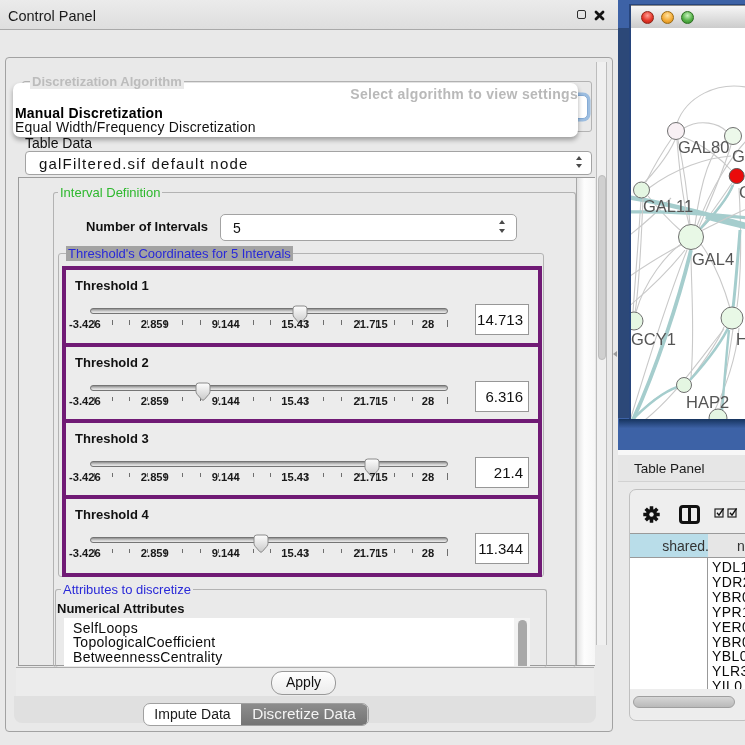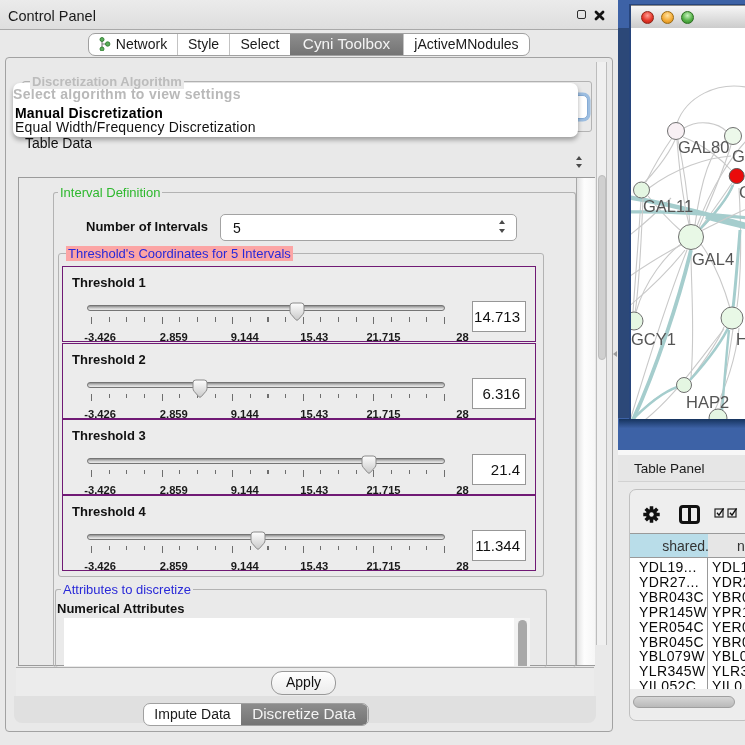--- a/index.html
+++ b/index.html
@@ -25,25 +25,25 @@
 
 .grp{border:1px solid #b3b3b3;border-radius:3px}
 .grptitle{position:absolute;font-size:13px;padding:0 2px;background:#e9e9e9;white-space:nowrap}
 
 .combo{background:#fff;border:1px solid #a3a3a3;border-radius:4px;font-size:13px;color:#111;display:flex;align-items:center}
 .stepper{position:absolute;width:9px}
 .stepper:before,.stepper:after{content:"";position:absolute;left:0;border-left:3.5px solid transparent;border-right:3.5px solid transparent}
 .stepper:before{top:0;border-bottom:4.5px solid #4a4a4a}
 .stepper:after{bottom:0;border-top:4.5px solid #4a4a4a}
 
-.thresh{background:#ececec;border:1px solid #701a75}
+.thresh{background:#ececec;border:4px solid #701a75}
 .track{position:absolute;left:24px;top:38px;width:358px;height:6px;border-radius:3px;background:linear-gradient(#8e8e8e,#cfcfcf 55%,#ebebeb);border:1px solid #757575;box-sizing:border-box}
 .ticks{position:absolute;left:27.5px;top:50px;width:355px;height:4.5px;background:repeating-linear-gradient(90deg,#6e6e6e 0,#6e6e6e 1px,transparent 1px,transparent 17.65px)}
 .ticks2{position:absolute;left:27.5px;top:50px;width:355px;height:7px;background:repeating-linear-gradient(90deg,#6e6e6e 0,#6e6e6e 1px,transparent 1px,transparent 70.6px)}
-.sl{position:absolute;top:64px;width:50px;text-align:right;font-size:11.2px;font-weight:bold;color:#1a1a1a}
+.sl{position:absolute;top:48px;width:50px;text-align:left;font-size:11.2px;font-weight:bold;color:#1a1a1a}
 .val{position:absolute;left:409px;top:34px;width:54px;height:31px;background:#fff;border:1px solid #979797;box-sizing:border-box;font-size:15px;color:#111;text-align:right;line-height:29px;padding-right:5px}
 .thumb{position:absolute;top:35px}
 
 #popup{left:13px;top:83px;width:565px;height:54px;background:#fff;border-radius:7px;box-shadow:0 3px 5px rgba(0,0,0,.33);z-index:50}
 
 #desktop{left:618px;top:0;width:127px;height:450px;background:#3d62a6}
 #netwin-border{left:629px;top:4px;width:116px;height:421px;background:#27457c}
 #nettitle{left:631px;top:5px;width:114px;height:23px;background:linear-gradient(#f6f6f6,#cacaca);border-top:1px solid #8a8a8a;border-bottom:1px solid #8f8f8f}
 .tl{position:absolute;width:11px;height:11px;border-radius:50%}
 #canvas{left:631px;top:28px;width:114px;height:391px;background:#fff;overflow:hidden}
@@ -59,76 +59,61 @@
 
   <div class="abs" id="titlebar"></div>
   <div class="abs" id="titletxt">Control Panel</div>
   <div class="abs" id="icoFloat"></div>
   <svg class="abs" id="icoClose" width="11" height="11" viewBox="0 0 11 11">
       <path d="M2,2 L9,9 M9,2 L2,9" stroke="#141414" stroke-width="2.8" stroke-linecap="round"></path>
     </svg>
 
   <div class="abs" id="contentborder"></div>
 
-  <div class="abs capsule" id="toptabs">
-    <div class="seg" style="width:88px">
-      <svg width="12" height="14" viewBox="0 0 12 14" style="margin-right:5px">
-        <line x1="3" y1="2.5" x2="3" y2="12" stroke="#7a7a7a" stroke-width="1.1"></line>
-        <line x1="3" y1="7" x2="8.5" y2="7" stroke="#7a7a7a" stroke-width="1.1"></line>
-        <circle cx="3" cy="2.5" r="2" fill="#5bad5b" stroke="#2e7d2e" stroke-width=".9"></circle>
-        <circle cx="3" cy="12" r="2" fill="#5bad5b" stroke="#2e7d2e" stroke-width=".9"></circle>
-        <circle cx="8.7" cy="7" r="2.2" fill="#5bad5b" stroke="#2e7d2e" stroke-width=".9"></circle>
-      </svg>
-      Network</div>
-    <div class="div"></div>
-    <div class="seg" style="width:51px">Style</div>
-    <div class="div"></div>
-    <div class="seg" style="width:60px">Select</div>
-    <div class="seg sel" style="width:113px">Cyni Toolbox</div>
-    <div class="div"></div>
-    <div class="seg" style="width:125px">jActiveMNodules</div>
-  </div>
 
   <div class="abs" style="left:16px;top:667px;width:578px;height:29px;background:#ececec;border-top:1px solid #adadad"></div>
   <div class="abs" style="left:14px;top:696px;width:582px;height:27px;background:#e0e0e0;border-radius:0 0 8px 8px"></div>
   <div class="abs capsule" id="bottabs">
     <div class="seg" style="width:97px">Impute Data</div>
     <div class="seg sel" style="width:126px">Discretize Data</div>
     <div class="div"></div>
   </div>
 
   <div class="abs" style="left:271px;top:671px;width:63px;height:22px;background:linear-gradient(#fefefe,#ececec);border:1px solid #999;border-radius:11px;font-size:14px;color:#111;text-align:center;line-height:21px">Apply</div>
 
   <div class="abs grp" style="left:22px;top:81px;width:568px;height:49px"></div>
   <div class="abs lbl b" style="left:30px;top:74px;color:#bcbcbc;background:#e9e9e9;padding:0 2px;z-index:52">Discretization Algorithm</div>
 
   <div class="abs" style="left:30px;top:95px;width:558px;height:24px;background:#fff;border:1px solid #85abd5;border-radius:5px;box-shadow:0 0 0 2.5px rgba(105,160,218,.6);box-sizing:border-box"></div>
 
   <div class="abs" id="popup"></div>
-  <div class="abs" style="left:13px;top:86px;width:565px;text-align:left;font-size:14px;letter-spacing:.3px;color:#b9b9b9;font-weight:bold;z-index:51">Select algorithm to view settings</div>
+  <div class="abs" style="left:13px;top:86px;width:565px;text-align:right;font-size:14px;letter-spacing:.3px;color:#b9b9b9;font-weight:bold;z-index:51">Select algorithm to view settings</div>
   <div class="abs" style="left:15px;top:119px;z-index:51;font-size:14px;letter-spacing:.2px;color:#111">Equal Width/Frequency Discretization</div>
   <div class="abs b" style="left:15px;top:105px;z-index:51;font-size:14px;letter-spacing:.2px;color:#000">Manual Discretization</div>
 
   <div class="abs" style="left:25px;top:135px;font-size:14px;color:#111">Table Data</div>
+  <div class="abs combo" style="left:25px;top:151px;width:565px;height:22px">
+      <span style="margin-left:13px;font-size:15px;letter-spacing:1.2px">galFiltered.sif default node</span>
+    </div>
   <div class="abs stepper" style="left:576px;top:156px;height:11.5px"></div>
 
   <div class="abs" style="left:18px;top:177px;width:577px;height:489px;border:1px solid #9b9b9b;background:#eaeaea;box-sizing:border-box"></div>
   <div class="abs" style="left:576px;top:178px;width:18px;height:487px;background:linear-gradient(90deg,#e2e2e2,#fdfdfd 40%,#f6f6f6);border-left:1px solid #a8a8a8"></div>
 
   <div class="abs grp" style="left:53px;top:192px;width:521px;height:474px;border-bottom:none"></div>
   <div class="abs grptitle" style="left:58px;top:185px;color:#2eb82e;background:#eaeaea">Interval Definition</div>
 
   <div class="abs lbl b" style="left:86px;top:219px">Number of Intervals</div>
   <div class="abs combo" style="left:220px;top:214px;width:295px;height:25px;border-radius:5px">
       <span style="margin-left:12px;font-size:14px">5</span>
     </div>
   <div class="abs stepper" style="left:499px;top:220px;height:12.5px"></div>
 
   <div class="abs grp" style="left:58px;top:253px;width:484px;height:322px"></div>
-  <div class="abs grptitle" style="left:66px;top:246px;color:#2929d8;background:#fca5a5">Threshold's Coordinates for 5 Intervals</div>
+  <div class="abs grptitle" style="left:66px;top:246px;color:#2929d8;background:#a3a3a3">Threshold's Coordinates for 5 Intervals</div>
 
   <div class="abs thresh" style="left:62px;top:266.0px;width:472px;height:74px">
     <div class="abs lbl b" style="left:9px;top:8px">Threshold 1</div>
     <div class="track"></div>
     <div class="ticks"></div>
     <div class="ticks2"></div>
     <svg class="thumb" width="16" height="20" viewBox="0 0 16 20" style="left:226.4px">
         <defs>
           <linearGradient id="tg" x1="0" y1="0" x2="0" y2="1">
             <stop offset="0" stop-color="#fdfdfd"></stop>
@@ -209,20 +194,23 @@
     <span class="sl" style="left:215.2px">15.43</span>
     <span class="sl" style="left:287.6px">21.715</span>
     <span class="sl" style="left:355.7px">28</span>
     <div class="val">11.344</div>
   </div>
 
   <div class="abs grp" style="left:55px;top:589px;width:490px;height:77px;border-bottom:none"></div>
   <div class="abs grptitle" style="left:61px;top:582px;color:#2929d8;background:#eaeaea">Attributes to discretize</div>
   <div class="abs lbl b" style="left:57px;top:601px">Numerical Attributes</div>
   <div class="abs" style="left:64px;top:618px;width:466px;height:48px;background:#fff"></div>
+  <div class="abs trow" style="left:73px;top:621px;line-height:14.3px;letter-spacing:.3px">SelfLoops
+TopologicalCoefficient
+BetweennessCentrality</div>
   <div class="abs" style="left:514px;top:618px;width:16px;height:48px;background:#f2f2f2"></div>
   <div class="abs" style="left:517.5px;top:620px;width:9px;height:46px;background:#a8a8a8;border-radius:5px 5px 0 0"></div>
 
   <div class="abs" style="left:596px;top:62px;width:11px;height:583px;background:#f0f0f0;border-left:1px solid #bdbdbd;border-right:1px solid #bdbdbd;box-sizing:border-box"></div>
   <div class="abs" style="left:597.5px;top:175px;width:8px;height:185px;background:#d0d0d0;border:1px solid #bdbdbd;border-radius:5px;box-sizing:border-box"></div>
 
   <div class="abs" style="left:613px;top:351px;width:0;height:0;border-top:3px solid transparent;border-bottom:3px solid transparent;border-right:4px solid #9a9a9a"></div>
   <div class="abs" id="desktop"></div>
   <div class="abs" style="left:618px;top:450px;width:127px;height:5px;background:#f7f7f7"></div>
   <div class="abs" style="left:619px;top:419px;width:126px;height:9px;background:linear-gradient(#16345e,#3c60a3);z-index:2"></div>
@@ -312,29 +300,20 @@
 
   <div class="abs hcell" style="left:630px;width:100px;background:#b9dde9;border-right:2px solid #6d28d9">
       <span style="margin-left:21px">shared...</span>
     </div>
   <div class="abs hcell" style="left:708px;width:37px;background:#e6e6e6;justify-content:flex-start">
       <span style="margin-left:29px">na</span>
     </div>
 
   <div class="abs" style="left:630px;top:558px;width:115px;height:131px;background:#fff"></div>
   <div class="abs" style="left:707px;top:558px;width:1px;height:131px;background:#999"></div>
-  <div class="abs trow" style="left:639px;top:560px">YDL19...
-YDR27...
-YBR043C
-YPR145W
-YER054C
-YBR045C
-YBL079W
-YLR345W
-YIL052C</div>
   <div class="abs trow" style="left:712px;top:560px">YDL1
 YDR2
 YBR0
 YPR1
 YER0
 YBR0
 YBL0
 YLR3
 YIL0</div>
   <div class="abs" style="left:630px;top:689px;width:115px;height:30px;background:#ededed;border-radius:0 0 0 7px;z-index:5"></div>

